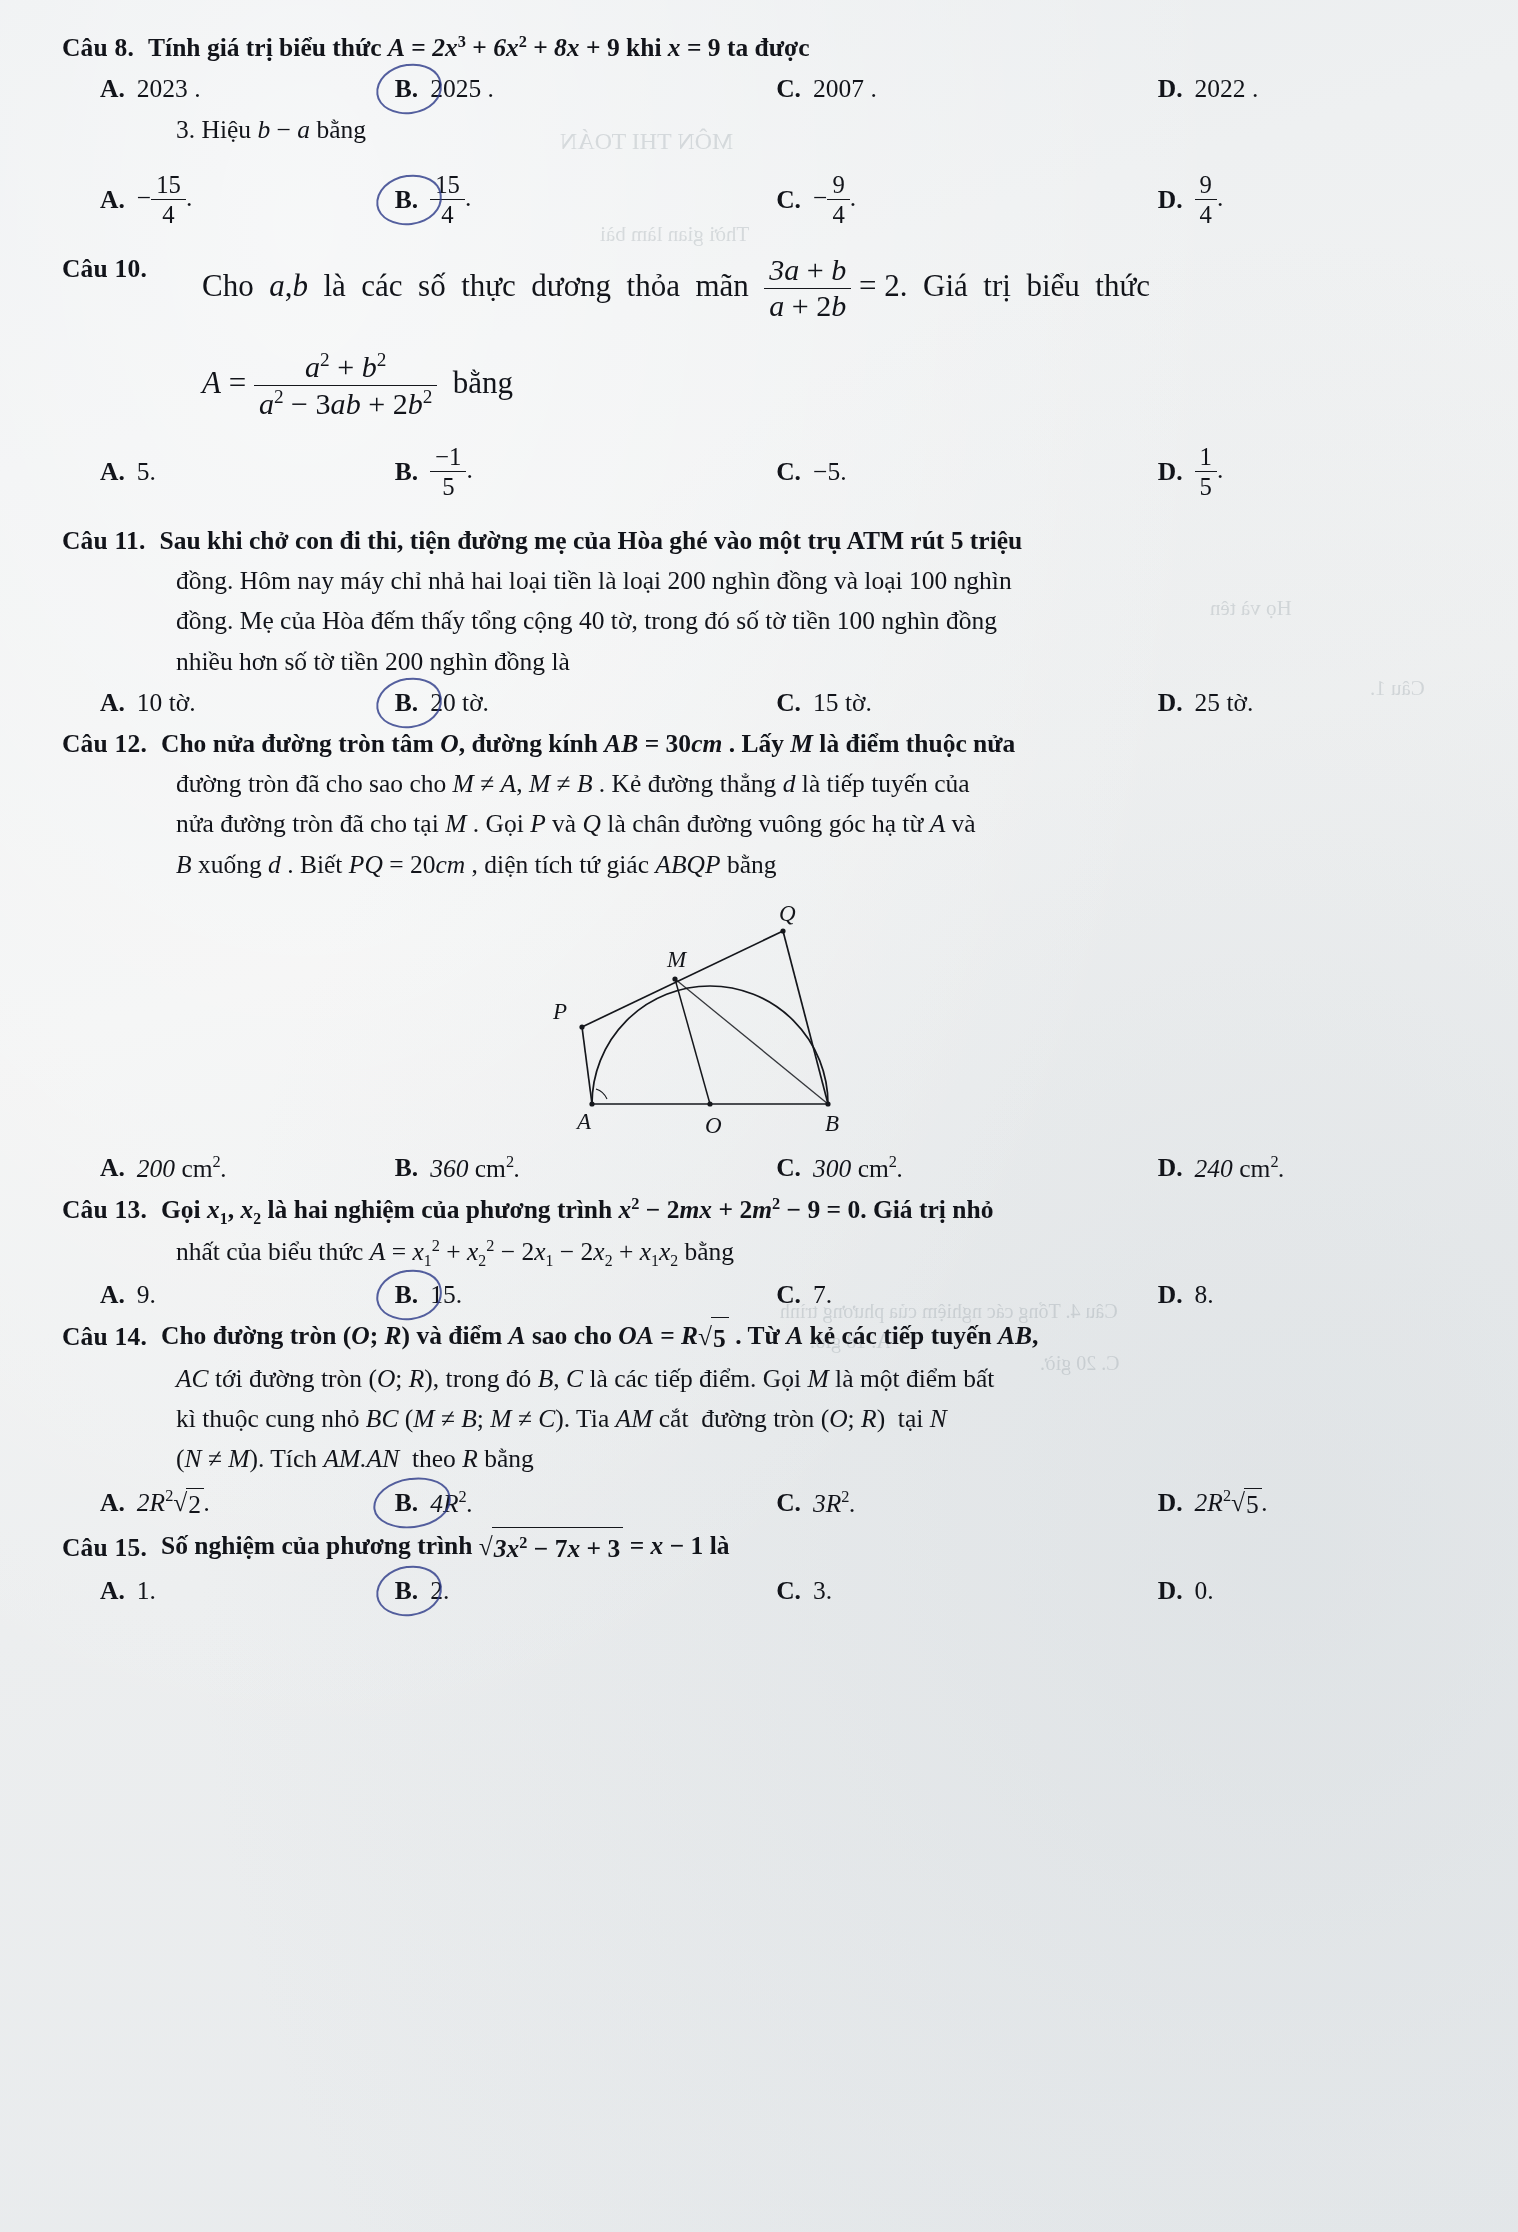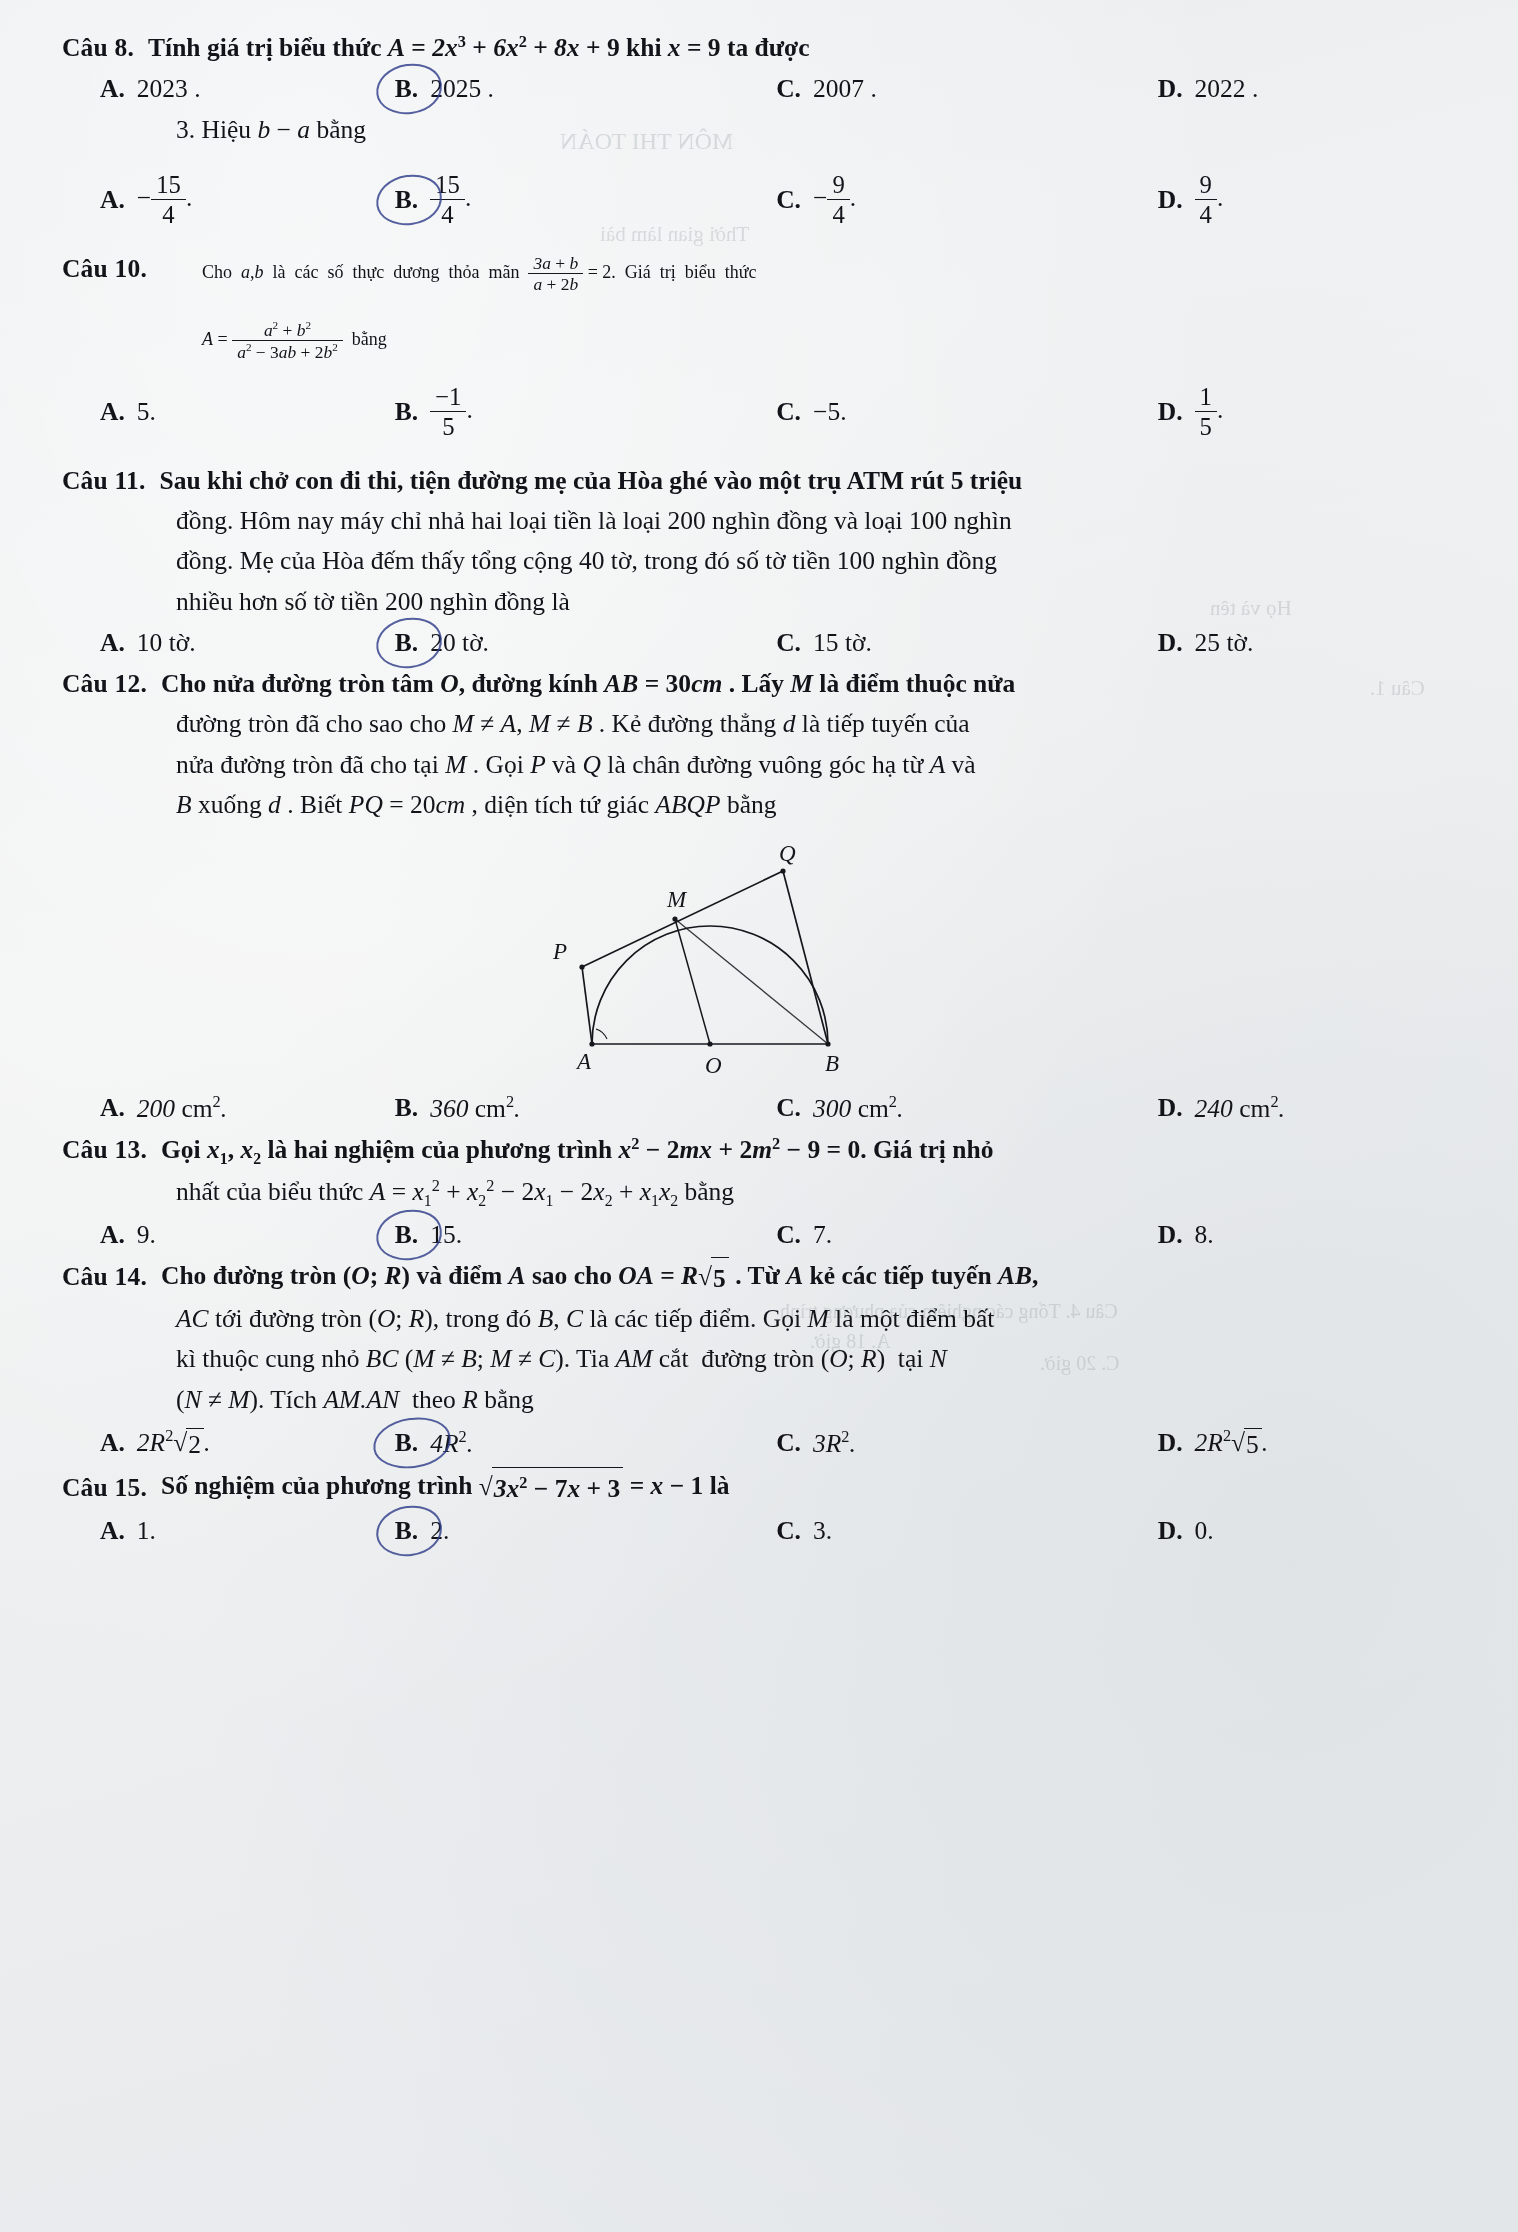--- a/index.html
+++ b/index.html
@@ -58,21 +58,21 @@
   .qbody.nojust { text-align: left; }
   .indent {
     padding-left: 114px;
     font-size: 25.5px;
     line-height: 1.58;
     color: #12141a;
     text-align: justify;
   }
   .indent2 {
     padding-left: 140px;
-    font-size: 18px;
+    font-size: 31px;
     line-height: 1.7;
     color: #12141a;
   }
   
   .answers {
     display: flex;
     align-items: center;
     margin: 6px 0 6px 0;
     font-size: 25.5px;
     color: #12141a;

